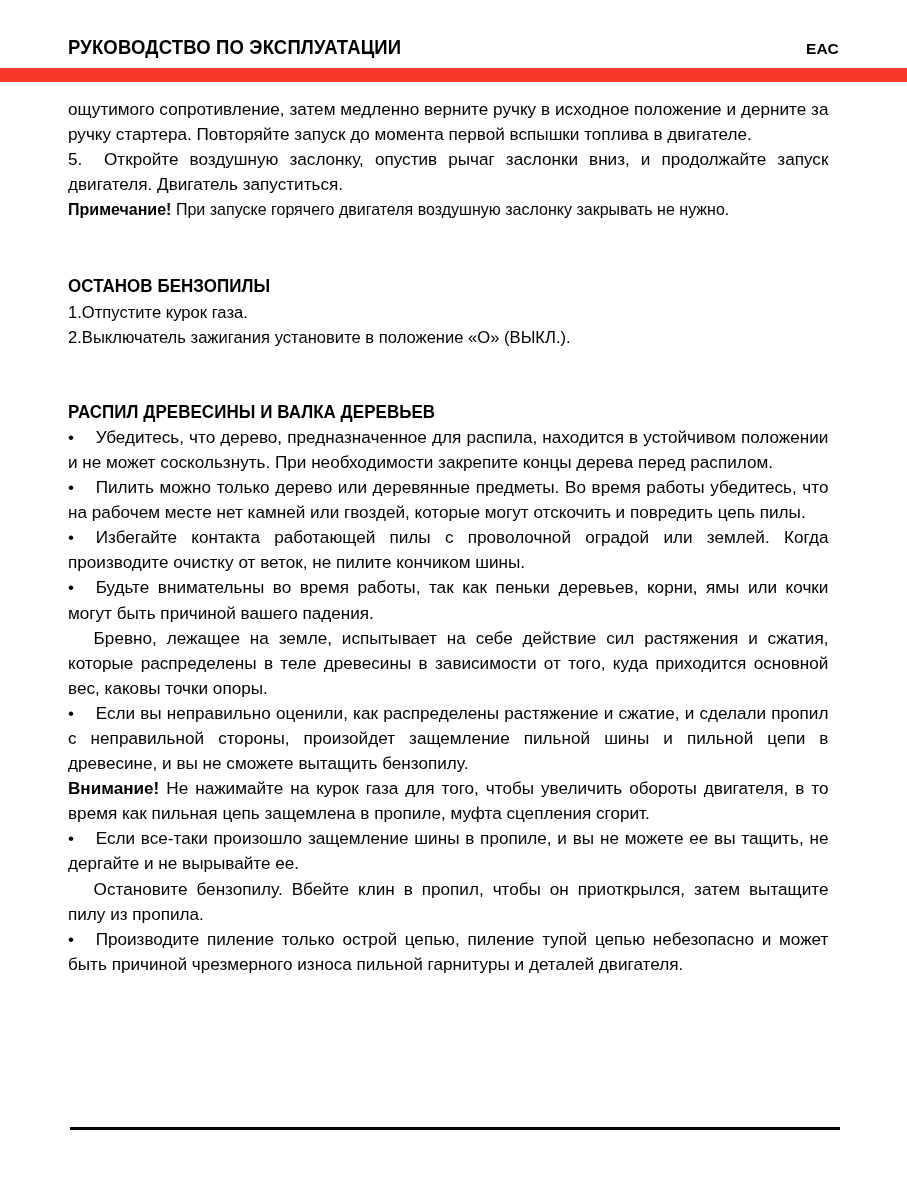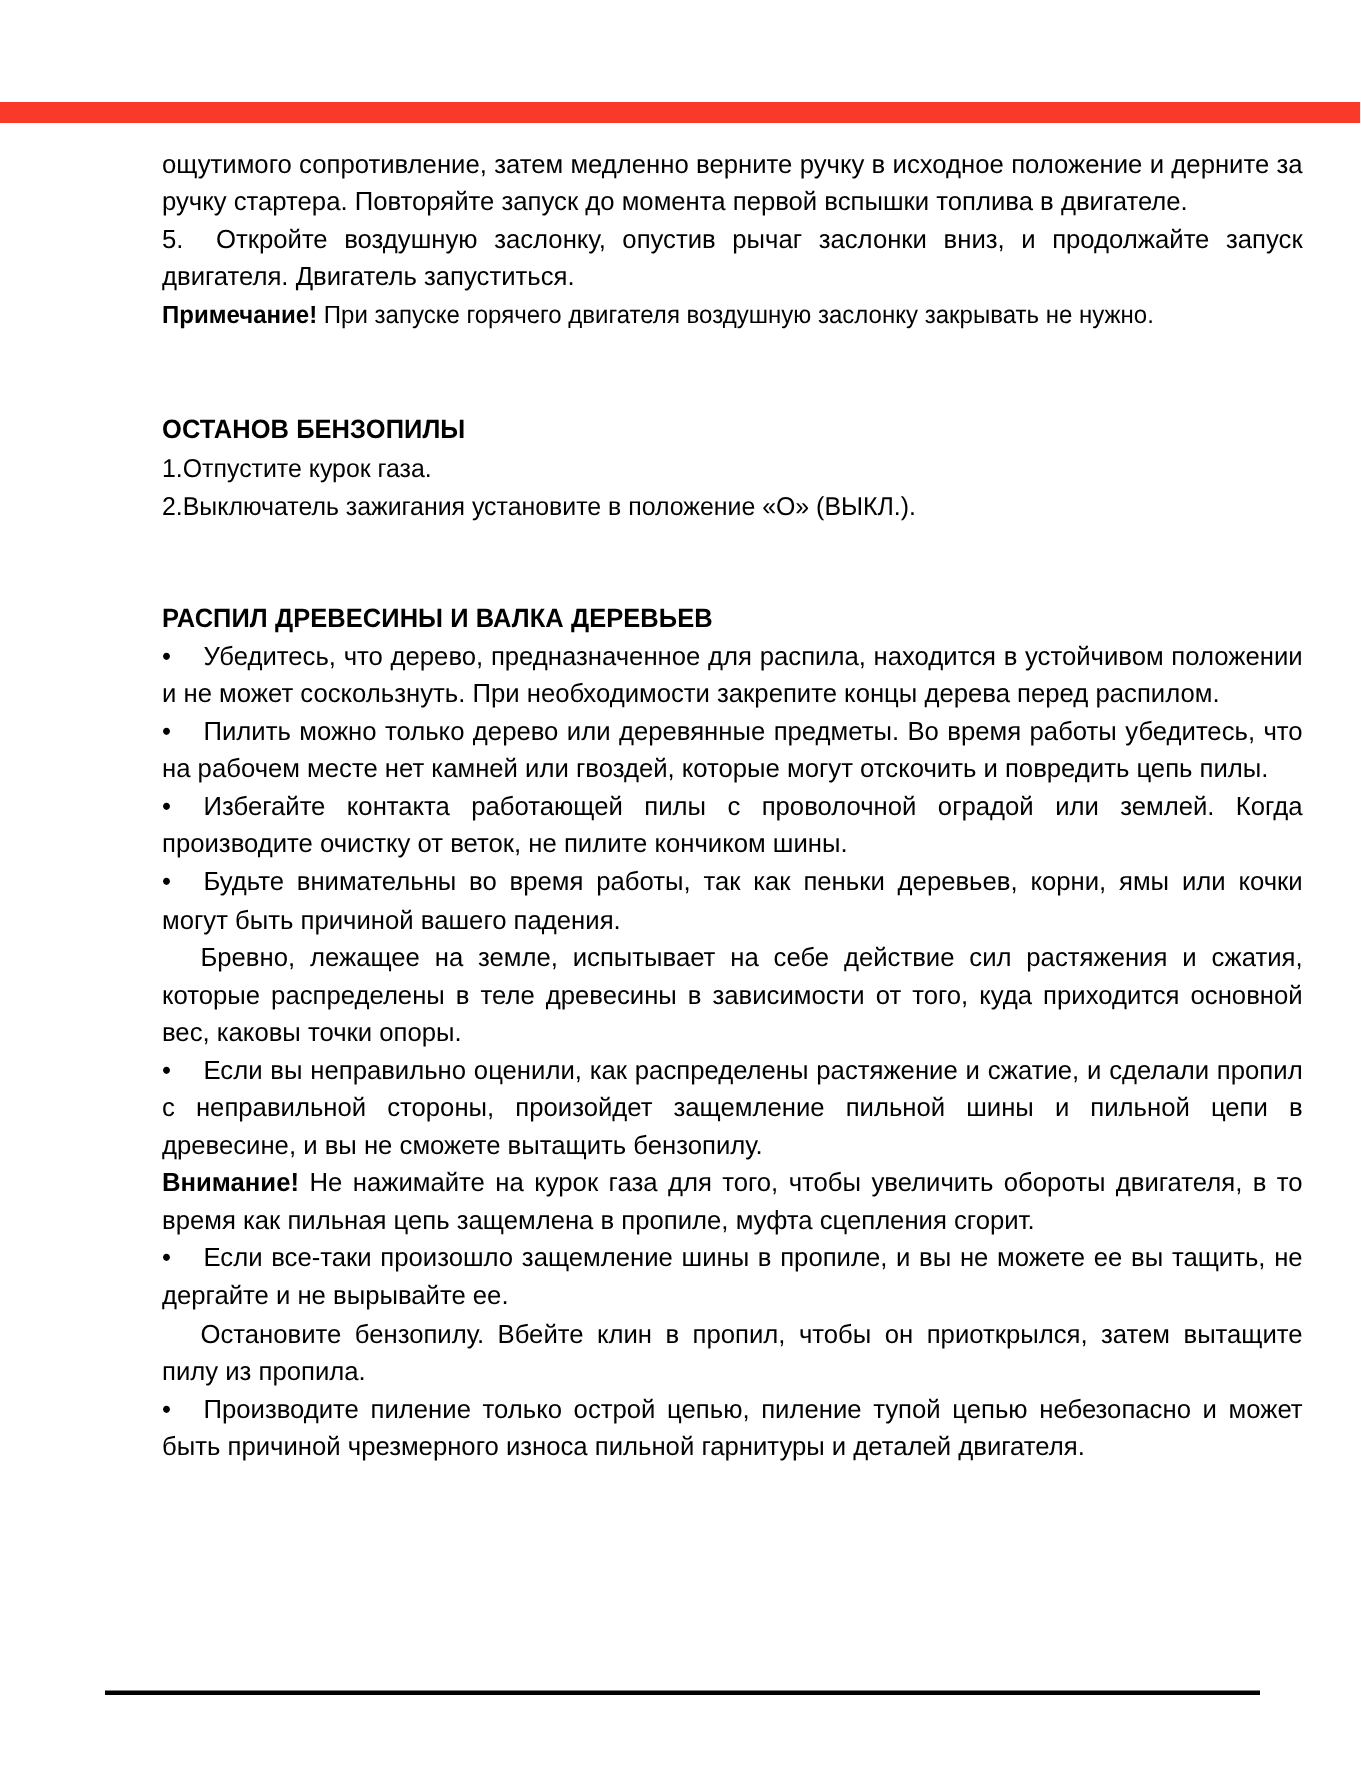--- a/index.html
+++ b/index.html
@@ -61,21 +61,20 @@
     width: 907px;
     height: 14px;
   }
 
   
   .content {
     position: absolute;
     left: 68px;
     top: 97px;
     width: 772px;
-    margin-left: 40px;
   }
 
   p {
     margin: 0;
     font-size: 17.4px;
     line-height: 25.1px;
     text-align: justify;
     text-justify: inter-word;
     hyphens: none;
     transform: scaleX(0.985);
@@ -133,20 +132,24 @@
     width: 770px;
     height: 3px;
   }
 </style>
 </head>
 <body>
 
 <div class="page">
 
   <div class="header">
+    <div class="header-inner">
+      <div class="header-title">РУКОВОДСТВО ПО ЭКСПЛУАТАЦИИ</div>
+      <div class="header-mark">ЕАС</div>
+    </div>
     <div class="header-rule" style="background:#f93a2a;"></div>
   </div>
 
   <div class="content">
 
     <p class="last-line-left">ощутимого сопротивление, затем медленно верните ручку в исходное положение и дерните за ручку стартера. Повторяйте запуск до момента первой вспышки топлива в двигателе.</p>
 
     <p class="last-line-left"><span>5.</span><span class="bullet-gap"></span><span>Откройте воздушную заслонку, опустив рычаг заслонки вниз, и продолжайте запуск двигателя. Двигатель запуститься.</span></p>
 
     <p class="note"><span class="b">Примечание!</span><span> При запуске горячего двигателя воздушную заслонку закрывать не нужно.</span></p>

